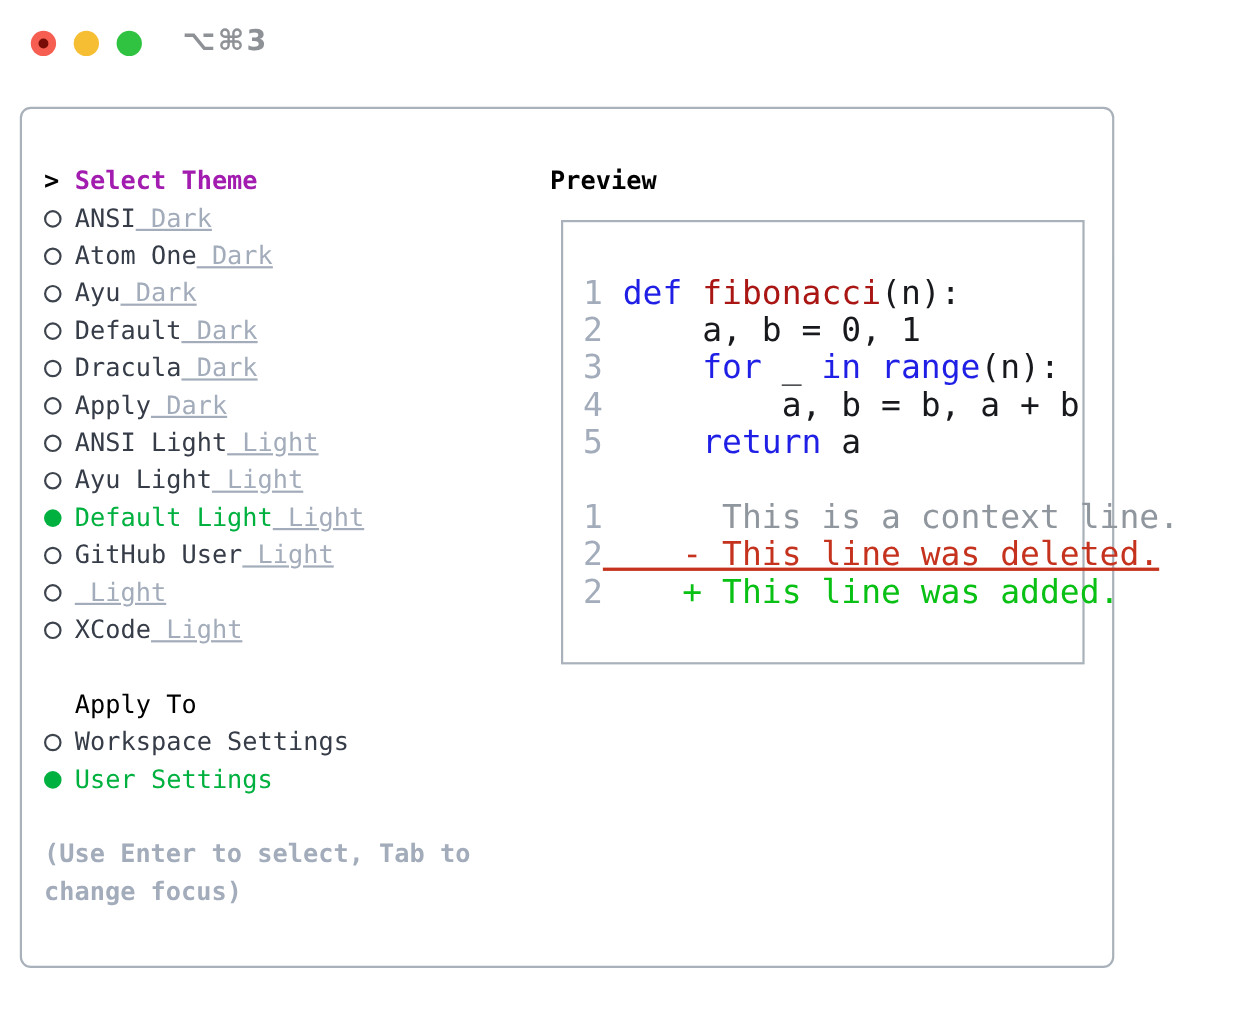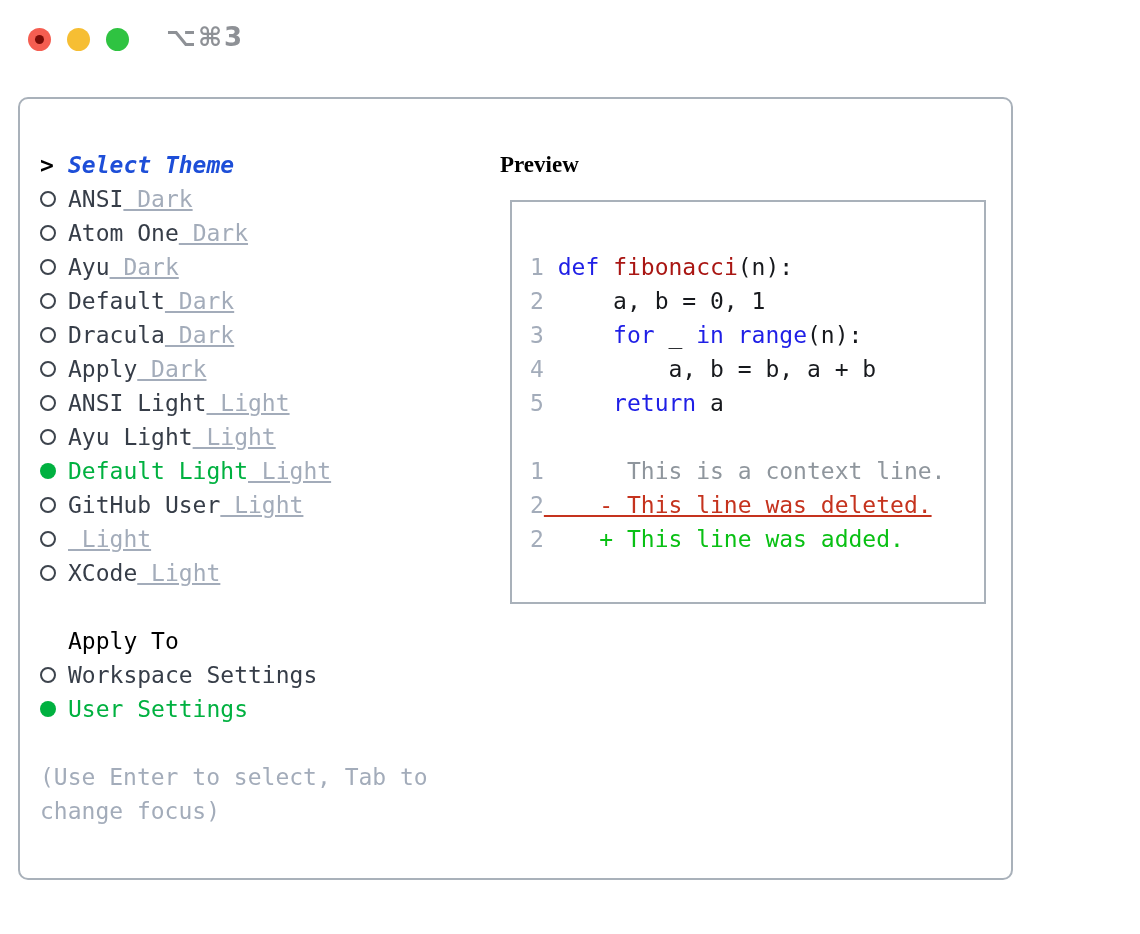--- a/index.html
+++ b/index.html
@@ -19,34 +19,34 @@
   .panel{position:absolute;left:18px;top:97px;width:991px;height:779px;
     border:2px solid var(--border);border-radius:10px;background:#fff;}
 
   
   .leftcol{position:absolute;left:20px;top:49px;width:432px;font-size:23px;line-height:34px;color:var(--item);}
   .row{display:flex;height:34px;align-items:center;}
   .marker{width:28px;flex:0 0 28px;display:flex;align-items:center;}
   .cursor{font-weight:bold;color:#000;}
   .radio{width:16px;height:16px;border-radius:50%;border:2px solid #3d444d;box-sizing:border-box;}
   .radio.on{border:none;background:var(--green);}
-  .hdr-label{font-weight:bold;color:#1d4ed8;white-space:pre;font-style:italic;}
+  .hdr-label{font-weight:bold;color:#a21caf;white-space:pre;}
   .plain-hdr{color:#000;white-space:pre;}
   .name{white-space:pre;text-align:right;}
   .suffix{color:var(--dim);white-space:pre;text-decoration:underline;}
   .row.selected .name{color:var(--green);}
   .apply-hdr{margin-top:34px;}
-  .hint{margin-top:34px;color:var(--dim);white-space:pre-wrap;}
+  .hint{margin-top:34px;color:var(--dim);white-space:pre-wrap;font-weight:bold;}
 
   
   .preview-hdr{position:absolute;left:480px;top:49px;height:34px;line-height:34px;
-    font-weight:bold;font-size:23px;color:#000;font-family:Liberation Serif, serif;}
+    font-weight:bold;font-size:23px;color:#000;}
   .pbox{position:absolute;left:490px;top:101px;width:454px;height:352px;
     border:2px solid var(--border);padding:48px 0 0 18px;background:#fff;}
-  .pline{height:34px;line-height:34px;font-size:23px;white-space:pre;}
+  .pline{height:34px;line-height:34px;font-size:30px;white-space:pre;}
   .c-ln{color:var(--ln);}
   .c-p{color:var(--code);}
   .c-kw{color:var(--kw);}
   .c-fn{color:var(--fn);}
   .c-ctx{color:var(--ctx);}
   .c-del{color:var(--del);text-decoration:underline;}
   .c-add{color:var(--add);}
 </style>
 </head>
 <body>

